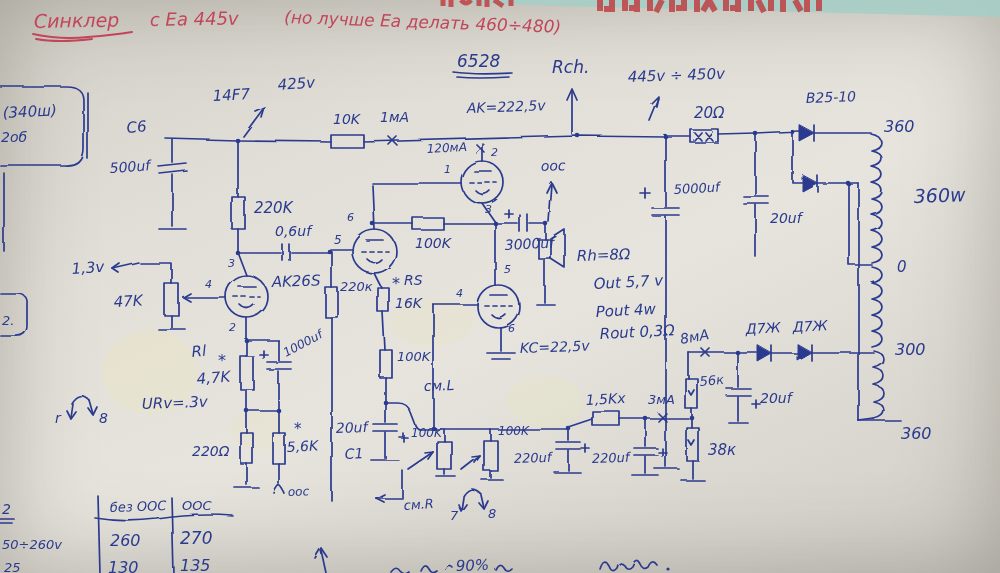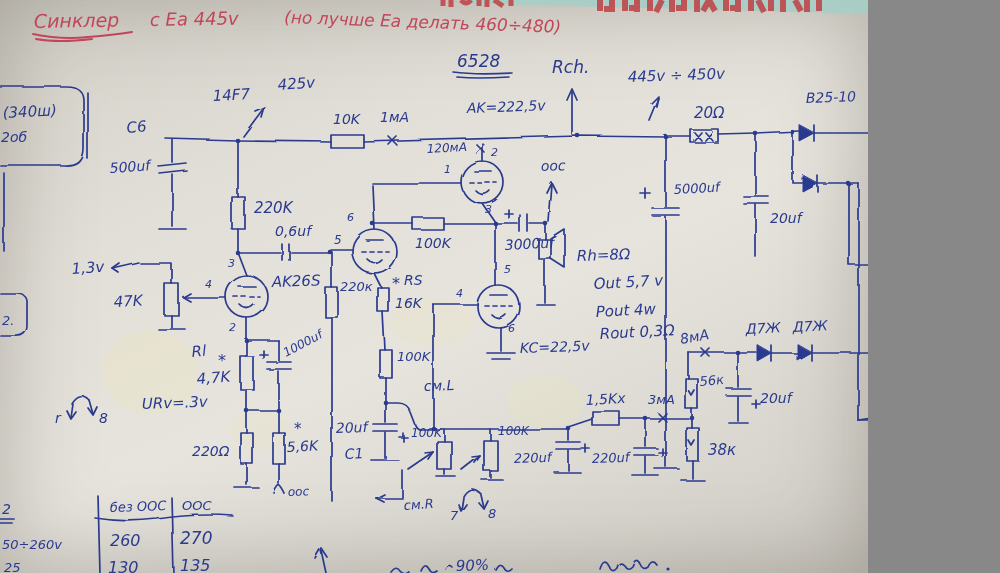--- a/index.html
+++ b/index.html
@@ -1,16 +1,16 @@
 <!DOCTYPE html>
 <html><head>
 <meta charset="utf-8">
 <style>
   html,body{margin:0;padding:0;background:#888;}
-  #photo{position:relative;width:868px;height:573px;overflow:hidden;
+  #photo{position:relative;width:1000px;height:573px;overflow:hidden;
          background:linear-gradient(155deg,#d3d0c8 0%,#e2dfd8 30%,#e6e4dd 55%,#d8d5ce 85%,#cdcac3 100%);
          box-shadow:inset 0 0 90px rgba(95,90,78,.38);}
   svg{position:absolute;left:0;top:0;}
   .ink path,.ink line,.ink rect,.ink circle,.ink polyline{stroke:#2b3b8f;fill:none;stroke-width:1.7;stroke-linecap:round;stroke-linejoin:round;}
   .ink .dot{fill:#2b3b8f;stroke:none;}
   .ink .df{fill:#2b3b8f;stroke:#2b3b8f;stroke-width:1;}
   .hw{font-family:"DejaVu Sans",sans-serif;font-style:italic;fill:#2a3a8e;}
   .red{fill:#c2465a;}
   .redink path{stroke:#c2465a;fill:none;stroke-width:2;stroke-linecap:round;}
   .print path{stroke:#c04043;fill:none;stroke-linecap:butt;opacity:.85;}

